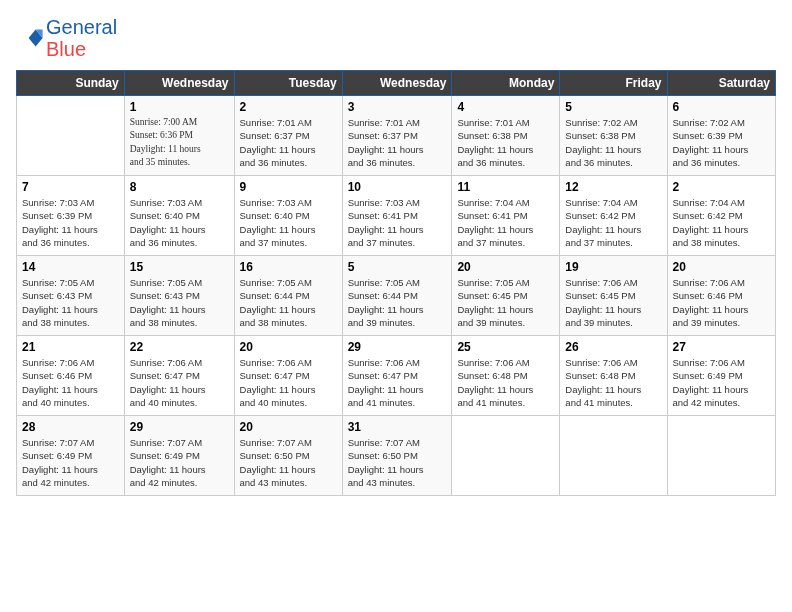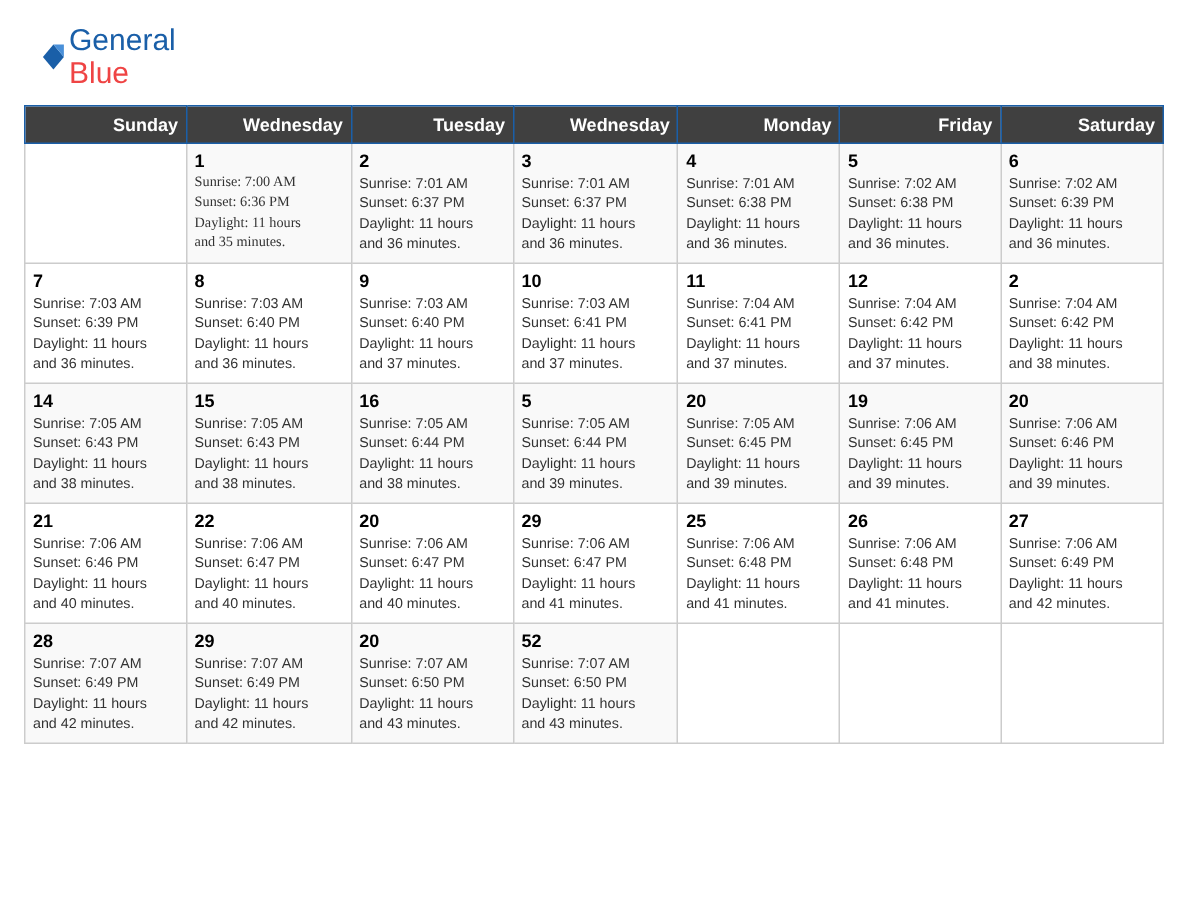--- a/index.html
+++ b/index.html
@@ -343,21 +343,21 @@
 and 42 minutes.</div>
           </td>
           <td>
             <div class="day-num">20</div>
             <div class="day-detail" style="white-space: pre-line;">Sunrise: 7:07 AM
 Sunset: 6:50 PM
 Daylight: 11 hours
 and 43 minutes.</div>
           </td>
           <td>
-            <div class="day-num">52</div>
+            <div class="day-num">31</div>
             <div class="day-detail" style="white-space: pre-line;">Sunrise: 7:07 AM
 Sunset: 6:50 PM
 Daylight: 11 hours
 and 43 minutes.</div>
           </td>
           <td class="empty-cell"></td>
           <td class="empty-cell"></td>
           <td class="empty-cell"></td>
         </tr>
       </tbody>

